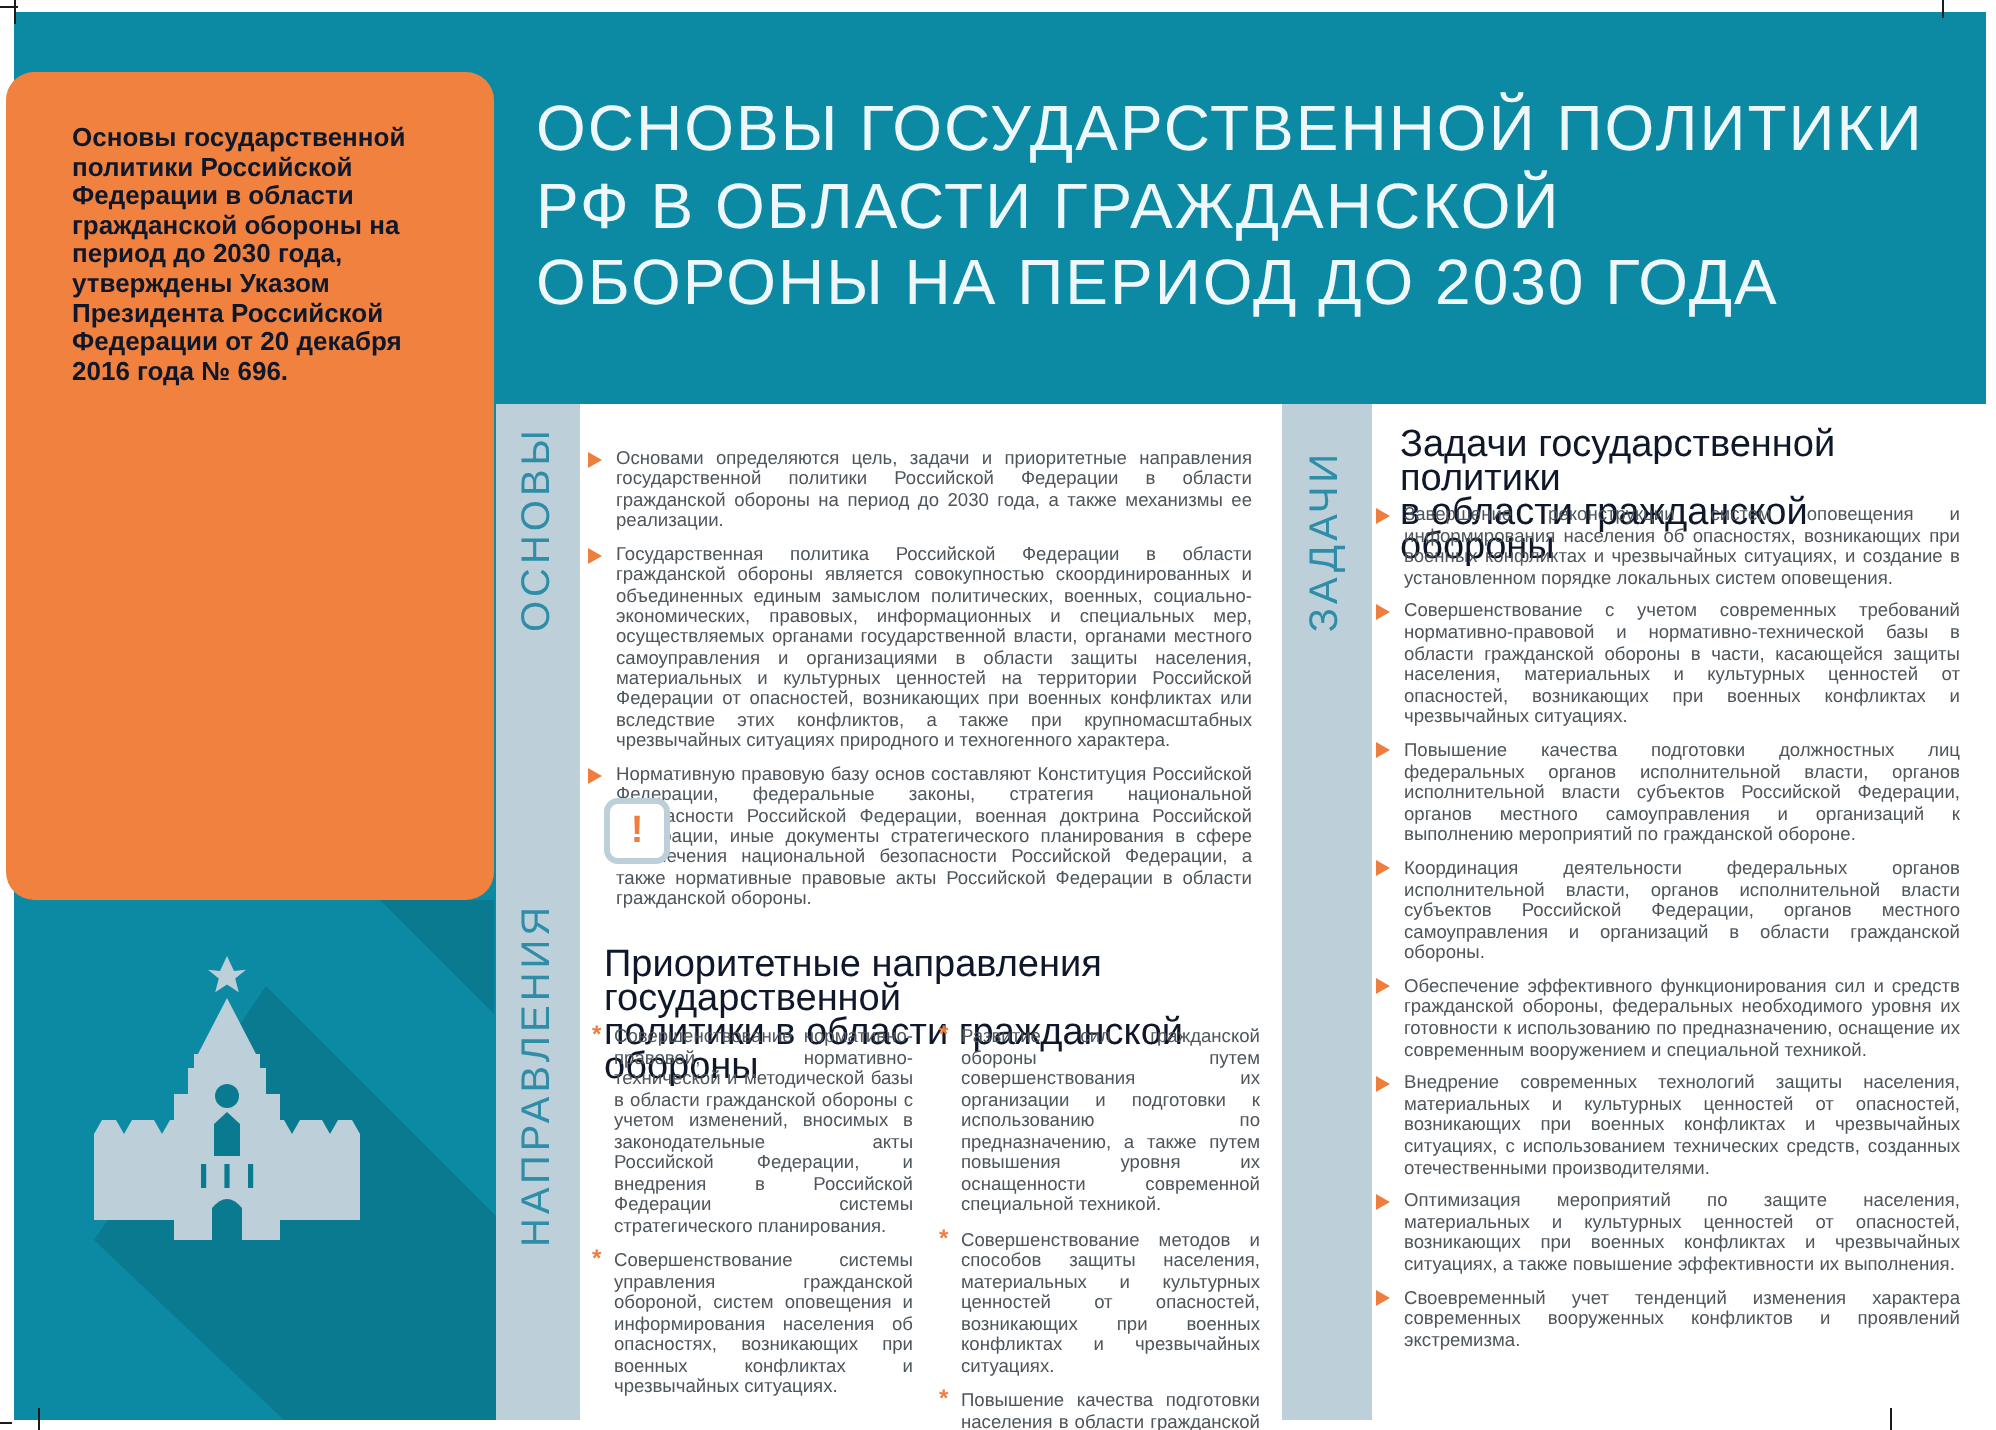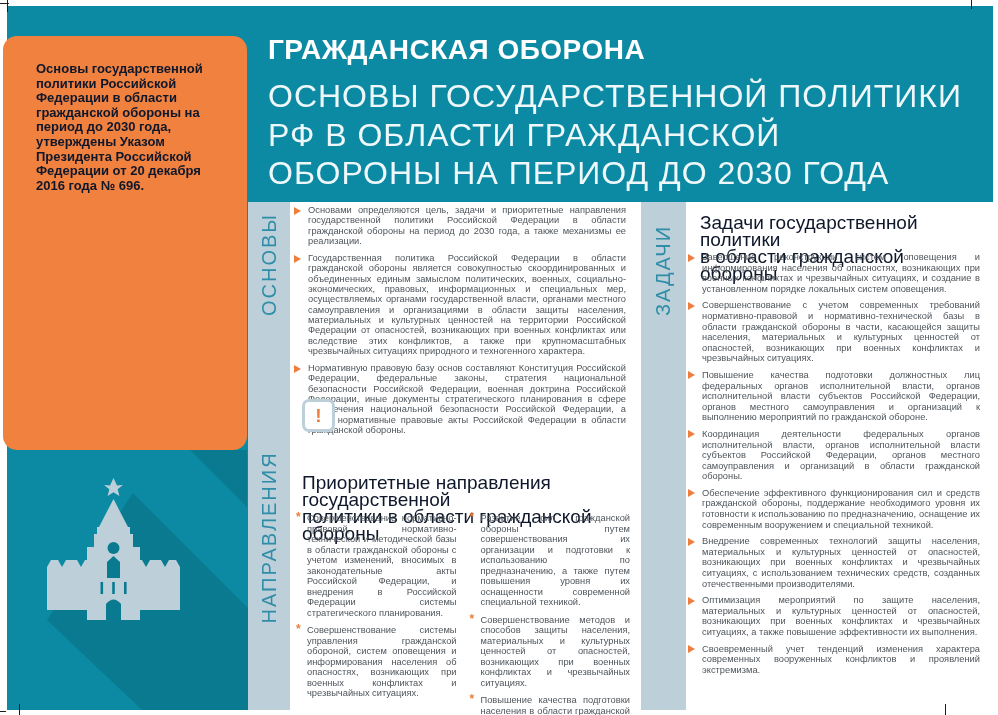--- a/index.html
+++ b/index.html
@@ -31,21 +31,21 @@
   .vl-napr{width:160px;left:189px;top:532px;}
   .vl-zad{width:120px;left:603px;top:259px;}
   
   .list{position:absolute;}
   .b-item{position:relative;padding-left:14px;margin-bottom:7px;
     font-size:9.3px;line-height:10.5px;color:#4E555B;text-align:justify;}
   .tri{position:absolute;left:0;top:1.5px;width:0;height:0;
     border-left:7px solid #EE7E3D;border-top:4px solid transparent;border-bottom:4px solid transparent;}
   .ast{position:absolute;left:0;top:-1px;color:#EE7E3D;font-weight:bold;font-size:12px;line-height:10px;}
   .ast::before{content:"*";}
-  .osnovy-list{left:294px;top:205px;width:332px;}
+  .osnovy-list{left:294px;top:224px;width:332px;}
   .osnovy-list .b-item{line-height:10.3px;margin-bottom:7px;}
   .zad-list{left:688px;top:252px;width:292px;}
   .zad-list .b-item{line-height:10.6px;margin-bottom:6px;}
   
   .callout{left:302px;top:396px;width:328px;display:flex;gap:11px;}
   .callout-icon{flex:0 0 auto;width:27px;height:27px;margin-top:3px;border:3px solid #BDD0DA;border-radius:7px;
     background:#ffffff;display:flex;align-items:center;justify-content:center;
     color:#EE7E3D;font-size:19px;font-weight:bold;}
   .callout-text{font-size:11px;line-height:13.8px;color:#46545C;text-align:left;}
   
@@ -95,21 +95,20 @@
       <rect x="77" y="104" width="2.6" height="12"></rect>
       <path d="M59,142 L59,126 Q66.5,117 74,126 L74,142 Z"></path>
     </g>
   </svg>
 
   <div class="abs decree">
     <p>Основы государственной политики Российской Федерации в области гражданской обороны на период до 2030 года, утверждены Указом Президента Российской Федерации от 20 декабря 2016 года № 696.</p>
   </div>
 
   <div class="abs header-text">
-    <div class="poster-title">ГРАЖДАНСКАЯ ОБОРОНА</div>
     <div class="poster-subtitle">ОСНОВЫ ГОСУДАРСТВЕННОЙ ПОЛИТИКИ
 РФ В ОБЛАСТИ ГРАЖДАНСКОЙ
 ОБОРОНЫ НА ПЕРИОД ДО 2030 ГОДА</div>
   </div>
 
   <div class="vlabel vl-osnovy">ОСНОВЫ</div>
   <div class="vlabel vl-napr">НАПРАВЛЕНИЯ</div>
   <div class="vlabel vl-zad">ЗАДАЧИ</div>
 
   <div class="list osnovy-list">
@@ -190,21 +189,21 @@
         <span>Повышение качества подготовки должностных лиц федеральных органов исполнительной власти, органов исполнительной власти субъектов Российской Федерации, органов местного самоуправления и организаций к выполнению мероприятий по гражданской обороне.</span>
       </div>
 
       <div class="b-item">
         <span class="tri"></span>
         <span>Координация деятельности федеральных органов исполнительной власти, органов исполнительной власти субъектов Российской Федерации, органов местного самоуправления и организаций в области гражданской обороны.</span>
       </div>
 
       <div class="b-item">
         <span class="tri"></span>
-        <span>Обеспечение эффективного функционирования сил и средств гражданской обороны, поддержание необходимого уровня их готовности к использованию по предназначению, оснащение их современным вооружением и специальной техникой.</span>
+        <span>Обеспечение эффективного функционирования сил и средств гражданской обороны, федеральных необходимого уровня их готовности к использованию по предназначению, оснащение их современным вооружением и специальной техникой.</span>
       </div>
 
 
       <div class="b-item">
         <span class="tri"></span>
         <span>Внедрение современных технологий защиты населения, материальных и культурных ценностей от опасностей, возникающих при военных конфликтах и чрезвычайных ситуациях, с использованием технических средств, созданных отечественными производителями.</span>
       </div>
 
       <div class="b-item">
         <span class="tri"></span>

